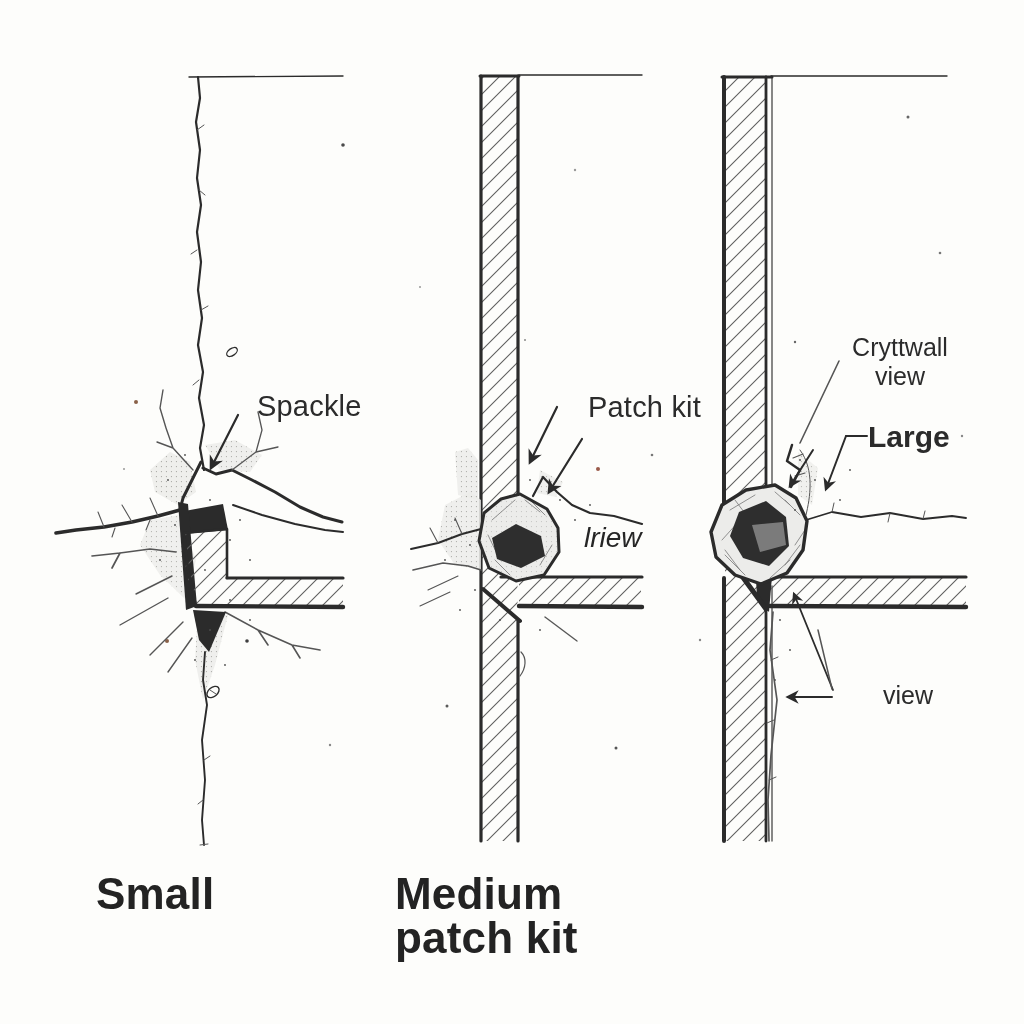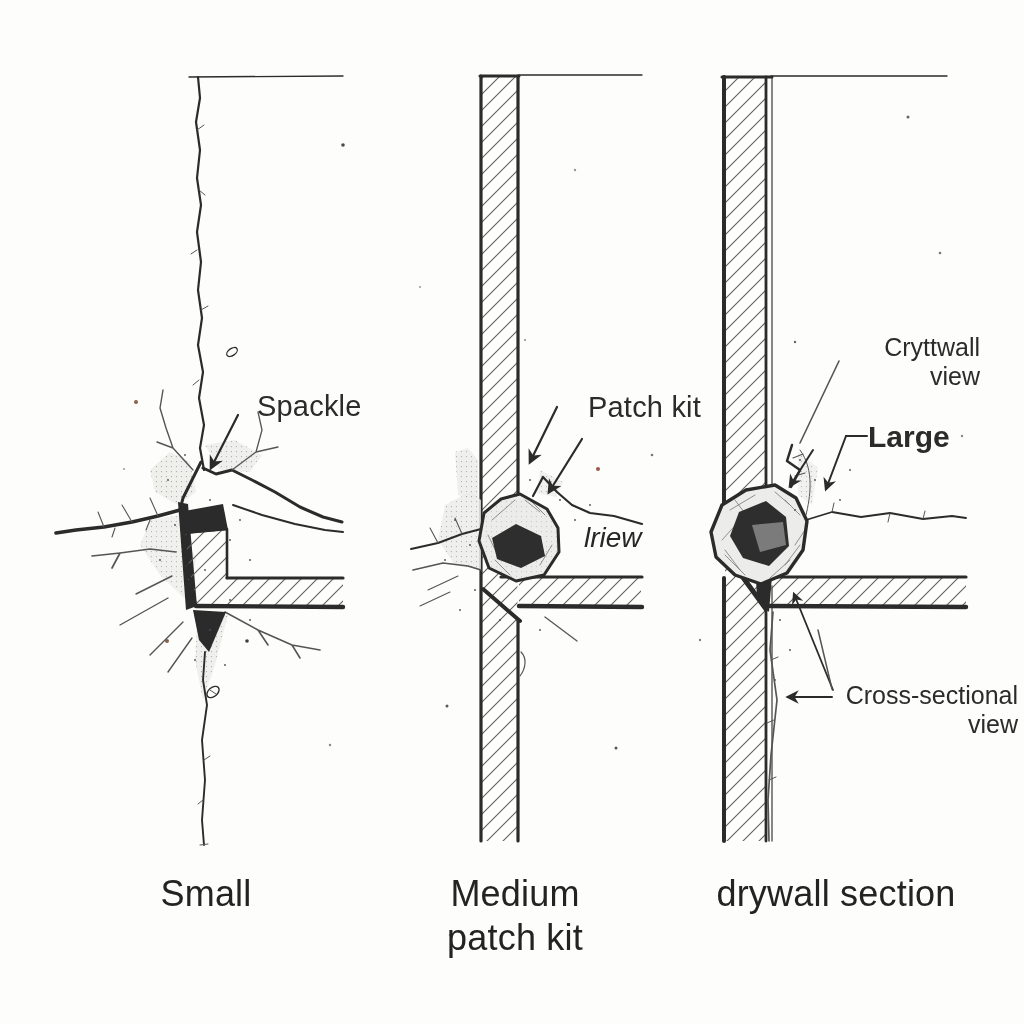--- a/index.html
+++ b/index.html
@@ -18,24 +18,24 @@
   .s-fine{stroke:#777;fill:none;stroke-linecap:round;}
   .f-ink{fill:var(--ink);stroke:none;}
   .f-hole{fill:var(--hole);stroke:none;}
   .f-ring{fill:var(--patch-ring);}
   .hatchline{stroke:var(--hatch);stroke-width:1.1;}
   .mk{fill:var(--ink);}
   .dot{stroke:none;}
   
   .label{position:absolute;white-space:nowrap;color:var(--ink);}
   .callout{font-size:29px;font-weight:500;letter-spacing:.2px;margin-left:21px;}
-  .callout-sm{font-size:25px;font-weight:500;line-height:29px;text-align:right;white-space:normal;}
+  .callout-sm{font-size:25px;font-weight:500;line-height:29px;text-align:center;white-space:normal;}
   .callout-lg{font-size:30px;font-weight:600;}
   .stray{font-size:28px;font-weight:500;color:#262626;font-style:italic;}
-  .caption{position:absolute;text-align:center;font-size:36px;font-weight:400;line-height:44px;color:#232323;letter-spacing:.2px;}
+  .caption{position:absolute;text-align:left;font-size:44px;font-weight:700;line-height:44px;color:#232323;letter-spacing:.2px;}
 </style>
 </head>
 <body>
 
 <div class="canvas">
 
   <svg class="art" width="1024" height="1024" viewBox="0 0 1024 1024">
     <defs>
       <pattern id="hatch" width="16" height="16" patternUnits="userSpaceOnUse">
         <path d="M-4,4 L4,-4 M0,16 L16,0 M12,20 L20,12" class="hatchline"></path>
@@ -276,30 +276,28 @@
   <div class="label stray" style="left:584px;top:522px">lriew</div>
 
   <div class="label callout-sm" style="left:820px;top:333px;width:160px">
     <span style="display:block">Cryttwall</span>
     <span style="display:block">view</span>
   </div>
 
   <div class="label callout-lg" style="left:868px;top:420px">Large</div>
 
   <div class="label callout-sm" style="left:798px;top:681px;width:220px">
-    <span style="display:block">Cross-sectional</span>
     <span style="display:block">view</span>
   </div>
 
   <div class="caption" style="left:96px;top:872px;width:220px">
     <span style="display:block">Small</span>
   </div>
 
   <div class="caption" style="left:395px;top:872px;width:240px">
     <span style="display:block">Medium</span>
     <span style="display:block">patch kit</span>
   </div>
 
   <div class="caption" style="left:686px;top:872px;width:300px">
-    <span style="display:block">drywall section</span>
   </div>
 
 </div>
 
 </body></html>

